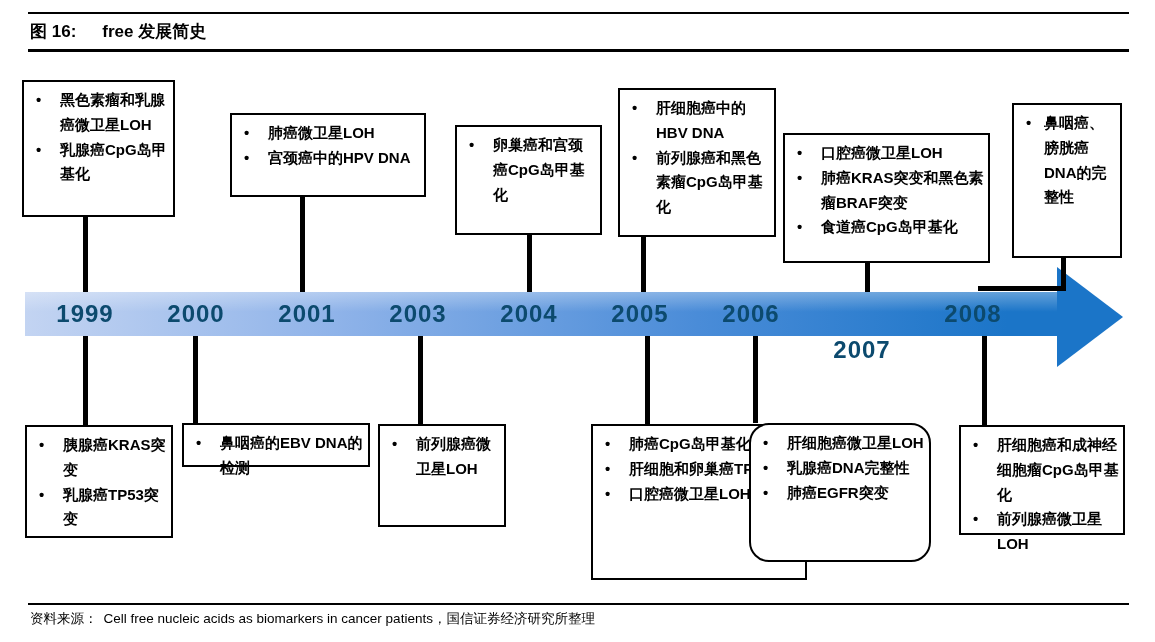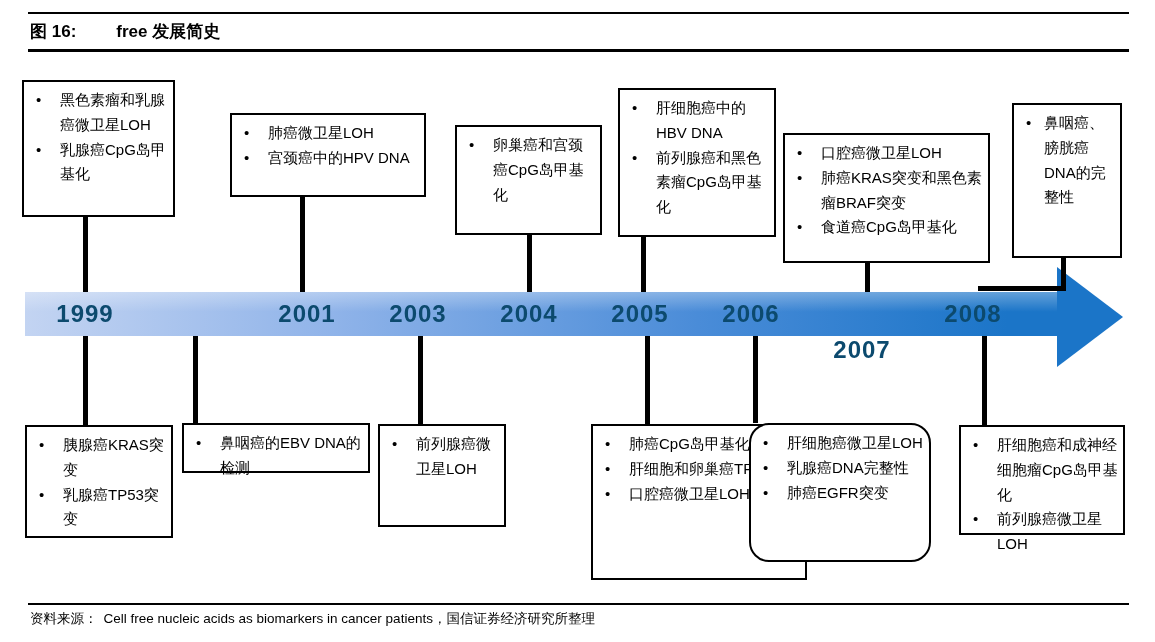--- a/index.html
+++ b/index.html
@@ -2,58 +2,59 @@
 <html><head>
 <meta charset="utf-8">
 <style>
   html,body{margin:0;padding:0;background:#ffffff;}
   .page{position:relative;width:1155px;height:642px;background:#fff;
         font-family:"Liberation Sans","DejaVu Sans",sans-serif;overflow:hidden;}
   .rule{position:absolute;left:28px;right:26px;background:#000;}
   .rule.thin{height:2px;}
   .rule.thick{height:3px;}
   .title-row{position:absolute;left:30px;top:20px;font-size:17px;font-weight:bold;color:#000;}
-  .title-row .fig-label{margin-right:40px;}
+  .title-row .fig-label{margin-right:26px;}
   .footer-row{position:absolute;left:30px;top:610px;font-size:13.5px;color:#000;}
   .footer-row .src-label{margin-right:6px;}
   
   .tbar{position:absolute;left:25px;top:292px;width:1034px;height:44px;
         background:
           linear-gradient(to bottom, rgba(255,255,255,.32) 0%, rgba(255,255,255,0) 45%),
           linear-gradient(to right, #c3d4f2 0%, #8fb3e9 30%, #4a8cd8 65%, #1b75c8 95%);}
   .tarrow{position:absolute;left:1057px;top:267px;width:0;height:0;
           border-top:50px solid transparent;border-bottom:50px solid transparent;
           border-left:66px solid #1b75c8;}
   .year{position:absolute;top:292px;height:44px;width:90px;display:flex;align-items:center;
         justify-content:center;color:#0c4a6e;font-size:24px;font-weight:bold;letter-spacing:1px;}
   .conn{position:absolute;width:5px;background:#000;}
   .connh{position:absolute;height:5px;background:#000;}
   
   .ebox{position:absolute;background:#fff;border:2px solid #000;box-sizing:border-box;
         padding:6px 4px 4px 2px;}
   .ebox ul{list-style:none;margin:0;padding:0;}
-  .ebox li{position:relative;padding-left:34px;font-size:15px;font-weight:normal;
+  .ebox li{position:relative;padding-left:34px;font-size:15px;font-weight:bold;
            line-height:1.65;color:#000;}
   .ebox li::before{content:"\2022";position:absolute;left:10px;}
 </style>
 </head>
 <body>
 
 <div class="page">
 
   <div class="rule thin" style="top:12px;"></div>
   <div class="title-row">
     <span class="fig-label">图 16:</span><span>free 发展简史</span>
   </div>
   <div class="rule thick" style="top:49px;"></div>
 
   <div class="tbar"></div>
   <div class="tarrow"></div>
 
   <div class="year" style="left:40px;">1999</div>
+  <div class="year" style="left:151px;">2000</div>
   <div class="year" style="left:262px;">2001</div>
   <div class="year" style="left:373px;">2003</div>
   <div class="year" style="left:484px;">2004</div>
   <div class="year" style="left:595px;">2005</div>
   <div class="year" style="left:706px;">2006</div>
   <div class="year" style="left:817px;margin-top:36px;">2007</div>
   <div class="year" style="left:928px;">2008</div>
 
   <div class="conn" style="left:83px;top:217px;height:75px;"></div>
   <div class="conn" style="left:300px;top:197px;height:95px;"></div>
@@ -105,21 +106,21 @@
       <li style="padding-left:28px;">鼻咽癌、膀胱癌DNA的完整性</li>
     </ul>
   </div>
 
   <div class="ebox" style="left:25px;top:425px;width:148px;height:113px;">
     <ul>
       <li>胰腺癌KRAS突变</li>
       <li>乳腺癌TP53突变</li>
     </ul>
   </div>
-  <div class="ebox" style="left:182px;top:423px;width:188px;height:50px;">
+  <div class="ebox" style="left:182px;top:423px;width:188px;height:44px;">
     <ul>
       <li>鼻咽癌的EBV DNA的检测</li>
     </ul>
   </div>
   <div class="ebox" style="left:378px;top:424px;width:128px;height:103px;">
     <ul>
       <li>前列腺癌微卫星LOH</li>
     </ul>
   </div>
   <div class="ebox" style="left:552px;top:424px;width:216px;height:156px;margin-left:39px;">

